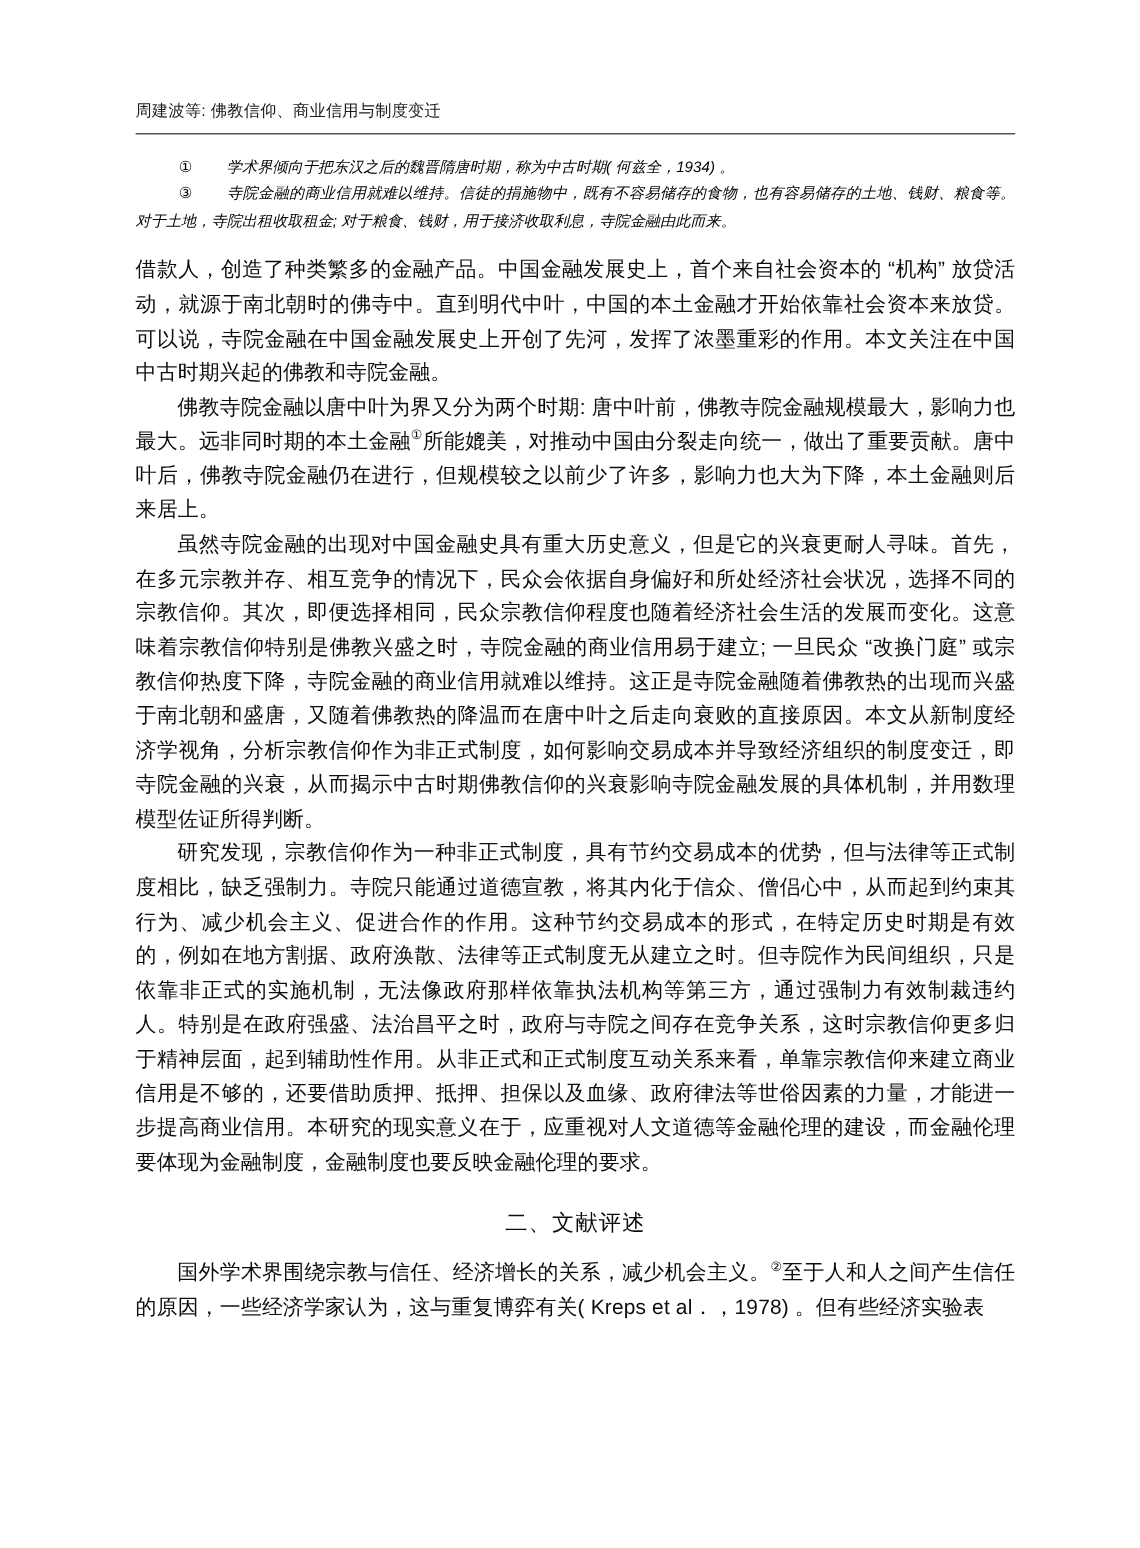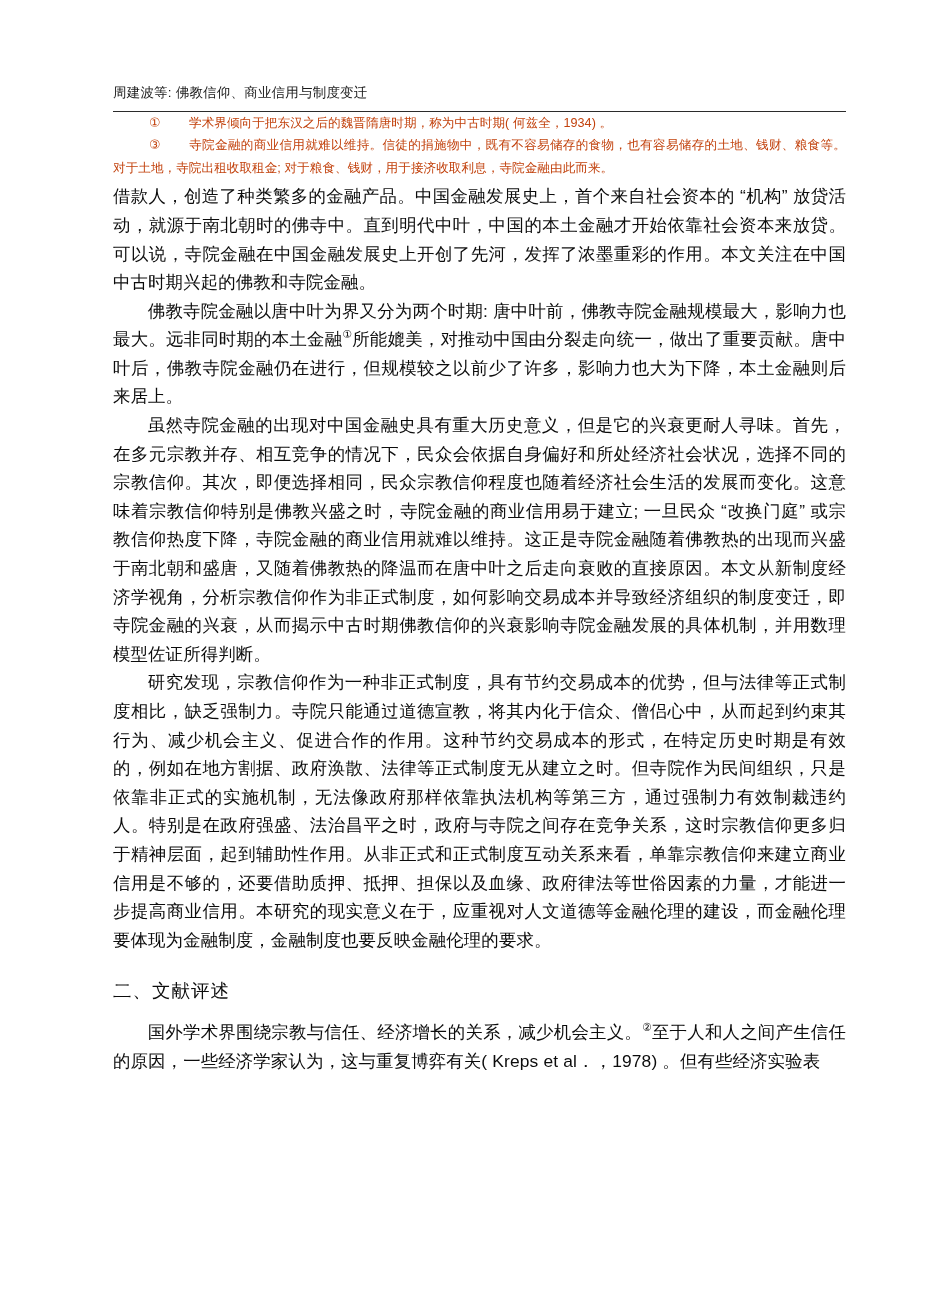--- a/index.html
+++ b/index.html
@@ -38,42 +38,43 @@
   .header-rule {
     margin-top: 9px;
     border-top: 1px solid #2b2b2b;
     width: 733px;
     height: 0;
     font-size: 0;
   }
 
   
   .footnotes {
-    margin-top: 0;
+    margin-top: 16px;
     font-size: 12.6px;
     line-height: 22.6px;
-    color: #c2410c;
+    color: #000000;
     letter-spacing: 0.05px;
     text-align: justify;
     text-justify: inter-ideograph;
+    font-style: italic;
   }
   .footnote {
     margin: 0;
     text-indent: 0;
   }
   .fn-marker {
     display: inline-block;
     width: 76px;
     padding-left: 36px;
     box-sizing: border-box;
   }
 
   
   .body-text {
-    margin-top: 3px;
+    margin-top: 15px;
     font-size: 17.4px;
     line-height: 28.6px;
     color: #0c0c0c;
     letter-spacing: 0.15px;
   }
   .para {
     margin: 0;
     text-align: justify;
     text-justify: inter-ideograph;
   }
@@ -89,20 +90,21 @@
     line-height: 0;
   }
 
   
   .section-heading {
     margin: 0;
     padding-top: 24px;
     padding-bottom: 14px;
     font-size: 18.5px;
     line-height: 1.4;
+    text-align: center;
     font-weight: normal;
     letter-spacing: 1px;
     color: #0c0c0c;
   }
 </style>
 </head>
 <body>
 
 <div class="page">
   <div class="content">

